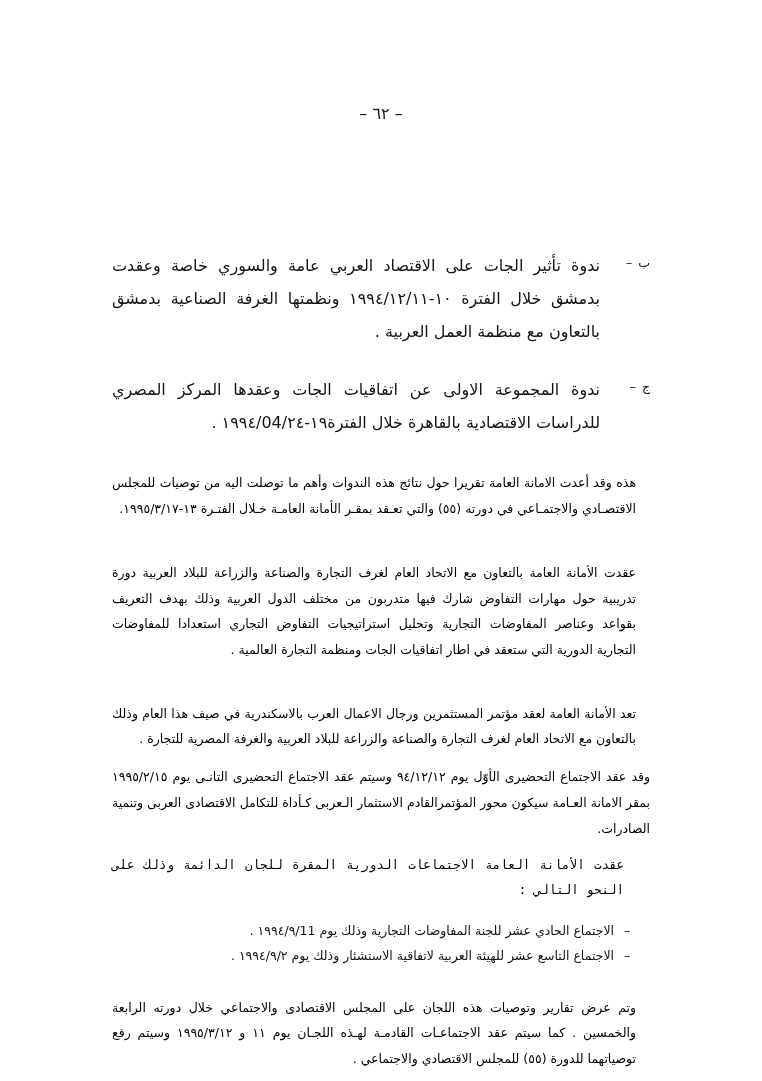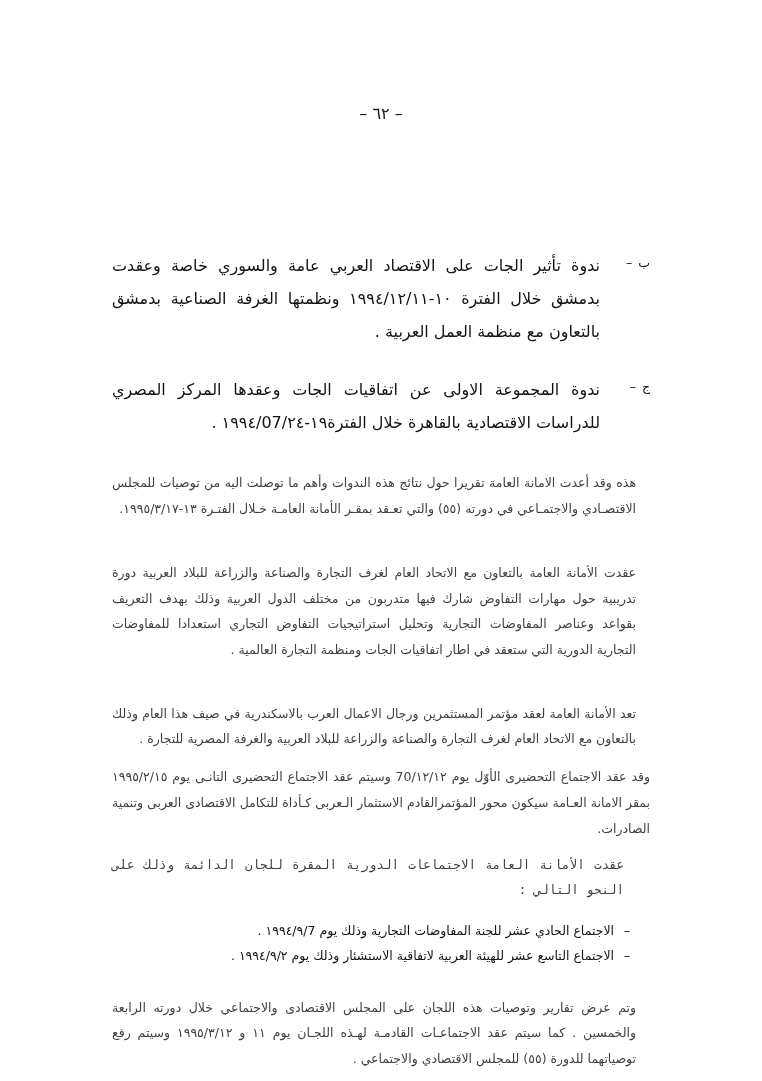--- a/index.html
+++ b/index.html
@@ -40,21 +40,21 @@
     direction: rtl;
   }
   .block {
     margin-bottom: 15px;
   }
   .para {
     font-size: 12.5px;
     line-height: 2.05;
     text-align: justify;
     text-justify: inter-word;
-    color: #404040;
+    color: #000000;
   }
   
   .lettered {
     display: flex;
     flex-direction: row;
     align-items: flex-start;
     gap: 0;
   }
   .lettered .marker {
     flex: 0 0 46px;
@@ -130,40 +130,40 @@
       <div class="marker">
         <span>ب</span><span class="dash">–</span>
       </div>
       <div class="body">ندوة تأثير الجات على الاقتصاد العربي عامة والسوري خاصة وعقدت بدمشق خلال الفترة ١٠-١٩٩٤/١٢/١١ ونظمتها الغرفة الصناعية بدمشق بالتعاون مع منظمة العمل العربية .</div>
     </div>
 
     <div class="block block-2 lettered">
       <div class="marker">
         <span>ج</span><span class="dash">–</span>
       </div>
-      <div class="body">ندوة المجموعة الاولى عن اتفاقيات الجات وعقدها المركز المصري للدراسات الاقتصادية بالقاهرة خلال الفترة١٩-١٩٩٤/07/٢٤ .</div>
+      <div class="body">ندوة المجموعة الاولى عن اتفاقيات الجات وعقدها المركز المصري للدراسات الاقتصادية بالقاهرة خلال الفترة١٩-١٩٩٤/04/٢٤ .</div>
     </div>
 
     <div class="block block-3">
       <p class="para indent-para spaced">هذه وقد أعدت الامانة العامة تقريرا حول نتائج هذه الندوات وأهم ما توصلت اليه من توصيات للمجلس الاقتصـادي والاجتمـاعي في دورته (٥٥) والتي تعـقد بمقـر الأمانة العامـة خـلال الفتـرة ١٣-١٩٩٥/٣/١٧.</p>
     </div>
 
     <div class="block block-4">
       <p class="para indent-para">عقدت الأمانة العامة بالتعاون مع الاتحاد العام لغرف التجارة والصناعة والزراعة للبلاد العربية دورة تدريبية حول مهارات التفاوض شارك فيها متدربون من مختلف الدول العربية وذلك بهدف التعريف بقواعد وعناصر المفاوضات التجارية وتحليل استراتيجيات التفاوض التجاري استعدادا للمفاوضات التجارية الدورية التي ستعقد في اطار اتفاقيات الجات ومنظمة التجارة العالمية .</p>
     </div>
 
     <div class="block block-5">
       <p class="para indent-para">تعد الأمانة العامة لعقد مؤتمر المستثمرين ورجال الاعمال العرب بالاسكندرية في صيف هذا العام وذلك بالتعاون مع الاتحاد العام لغرف التجارة والصناعة والزراعة للبلاد العربية والغرفة المصرية للتجارة .</p>
-      <p class="para spaced">وقد عقد الاجتماع التحضيرى الأوّل يوم 70/١٢/١٢ وسيتم عقد الاجتماع التحضيرى التانـى يوم ١٩٩٥/٢/١٥ بمقر الامانة العـامة سيكون محور المؤتمرالقادم الاستثمار الـعربى كـأداة للتكامل الاقتصادى العربى وتنمية الصادرات.</p>
+      <p class="para spaced">وقد عقد الاجتماع التحضيرى الأوّل يوم ٩٤/١٢/١٢ وسيتم عقد الاجتماع التحضيرى التانـى يوم ١٩٩٥/٢/١٥ بمقر الامانة العـامة سيكون محور المؤتمرالقادم الاستثمار الـعربى كـأداة للتكامل الاقتصادى العربى وتنمية الصادرات.</p>
       <p class="para lead-line">عقدت الأمانة العامة الاجتماعات الدورية المقرة للجان الدائمة وذلك على النحو التالي :</p>
 
       <div class="sublist">
         <div class="sub-item">
           <span class="bullet">–</span>
-          <span class="sub-body">الاجتماع الحادي عشر للجنة المفاوضات التجارية وذلك يوم ١٩٩٤/٩/7 .</span>
+          <span class="sub-body">الاجتماع الحادي عشر للجنة المفاوضات التجارية وذلك يوم ١٩٩٤/٩/11 .</span>
         </div>
         <div class="sub-item">
           <span class="bullet">–</span>
           <span class="sub-body">الاجتماع التاسع عشر للهيئة العربية لاتفاقية الاستشئار وذلك يوم ١٩٩٤/٩/٢ .</span>
         </div>
       </div>
     </div>
 
     <div class="block last-block">
       <p class="para indent-para spaced">وتم عرض تقارير وتوصيات هذه اللجان على المجلس الاقتصادى والاجتماعي خلال دورته الرابعة والخمسين .  كما سيتم عقد الاجتماعـات القادمـة لهـذه اللجـان يوم ١١ و ١٩٩٥/٣/١٢ وسيتم رفع توصياتهما للدورة (٥٥) للمجلس الاقتصادي والاجتماعي .</p>

